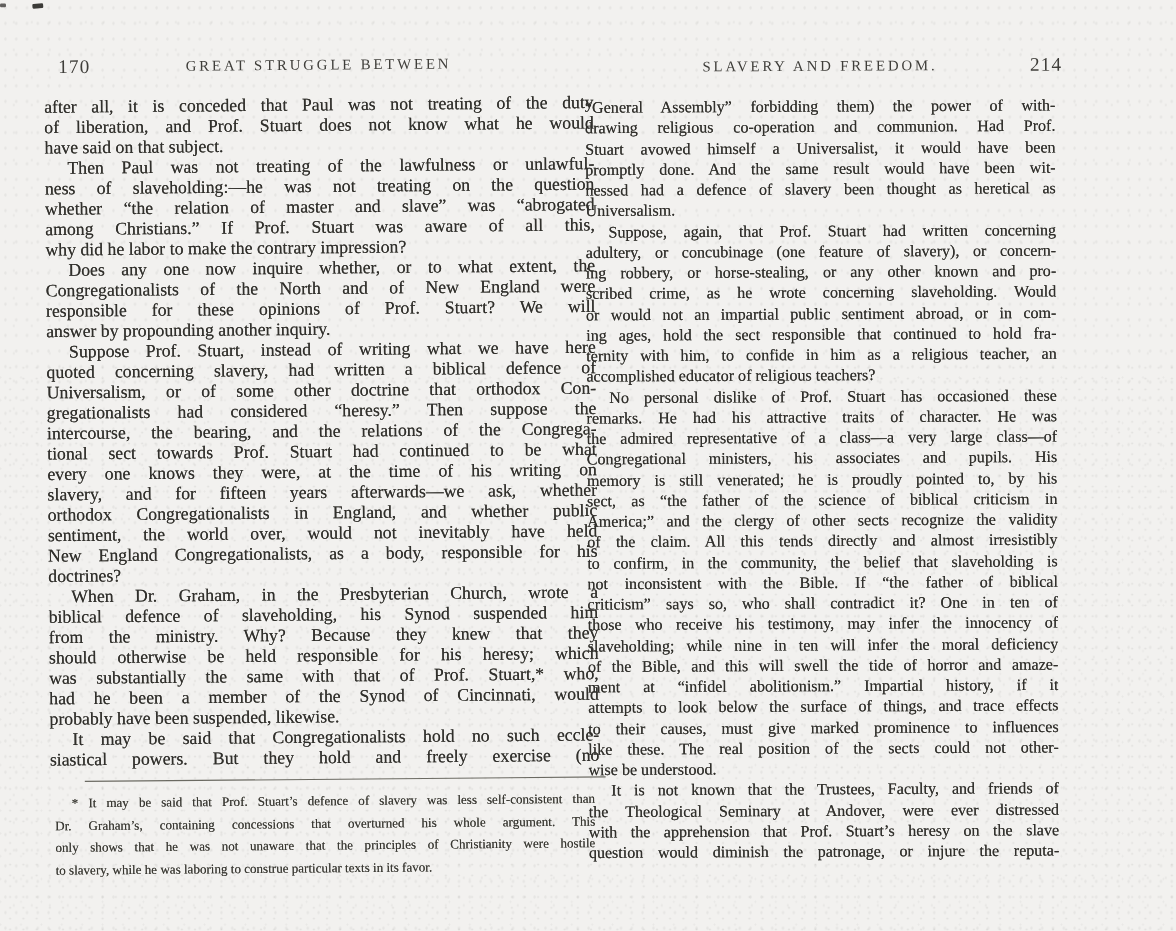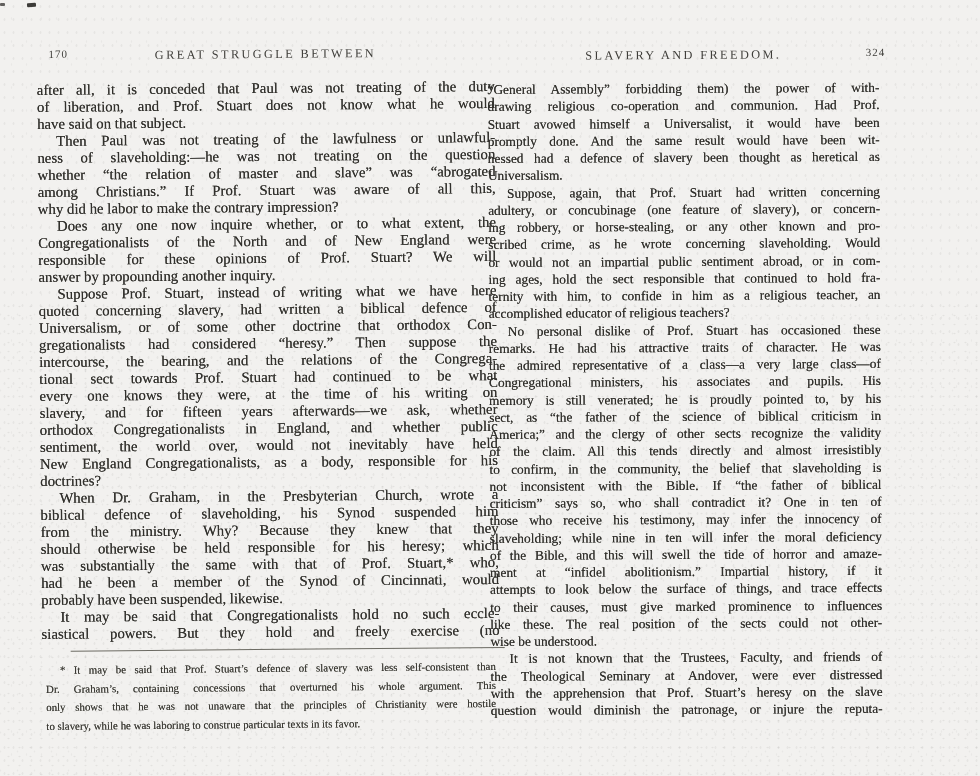--- a/index.html
+++ b/index.html
@@ -27,21 +27,21 @@
   }
   .smudge{position:absolute;background:#3c3b38;border-radius:1px;}
   .smudge.s1{left:27px;top:3px;width:9px;height:4px;transform:rotate(-4deg);}
   .smudge.s2{left:0;top:3px;width:5px;height:3px;opacity:.8;}
 
   .page{position:absolute;top:0;transform-origin:0 0;}
   .left-page{left:36px;width:458px;height:776px;transform:rotate(-0.5deg);}
   .right-page{left:487px;width:392px;height:776px;transform:rotate(-0.3deg);}
 
   .running{position:absolute;top:48px;left:0;right:0;height:18px;color:#3f3e3a;}
-  .pageno{font-size:11px;letter-spacing:1px;font-family:Liberation Serif, serif;}
+  .pageno{font-size:16px;letter-spacing:1px;font-family:Liberation Serif, serif;}
   .left-page .pageno{position:absolute;left:12px;top:0;}
   .right-page .pageno{position:absolute;right:-6px;top:0;}
   .head-title{
     position:absolute;left:50%;top:1px;transform:translateX(-50%);
     font-size:12.3px;letter-spacing:2.4px;white-space:nowrap;
   }
 
   .body-col{position:absolute;left:0;width:100%;}
   .left-page .body-col{top:82px;}
   .right-page .body-col{top:81px;}
@@ -134,21 +134,21 @@
       <div class="fn-line indent">* It may be said that Prof. Stuart’s defence of slavery was less self-consistent than</div>
       <div class="fn-line">Dr. Graham’s, containing concessions that overturned his whole argument. This</div>
       <div class="fn-line">only shows that he was not unaware that the principles of Christianity were hostile</div>
       <div class="fn-line last">to slavery, while he was laboring to construe particular texts in its favor.</div>
     </div>
 </div>
 
 <div class="page right-page">
   <div class="running">
     <span class="head-title">SLAVERY AND FREEDOM.</span>
-    <span class="pageno">324</span>
+    <span class="pageno">214</span>
   </div>
   <div class="body-col">
       <div>
         <div class="line">“General Assembly” forbidding them) the power of with-</div>
         <div class="line">drawing religious co-operation and communion. Had Prof.</div>
         <div class="line">Stuart avowed himself a Universalist, it would have been</div>
         <div class="line">promptly done. And the same result would have been wit-</div>
         <div class="line">nessed had a defence of slavery been thought as heretical as</div>
         <div class="line last">Universalism.</div>
       </div>

